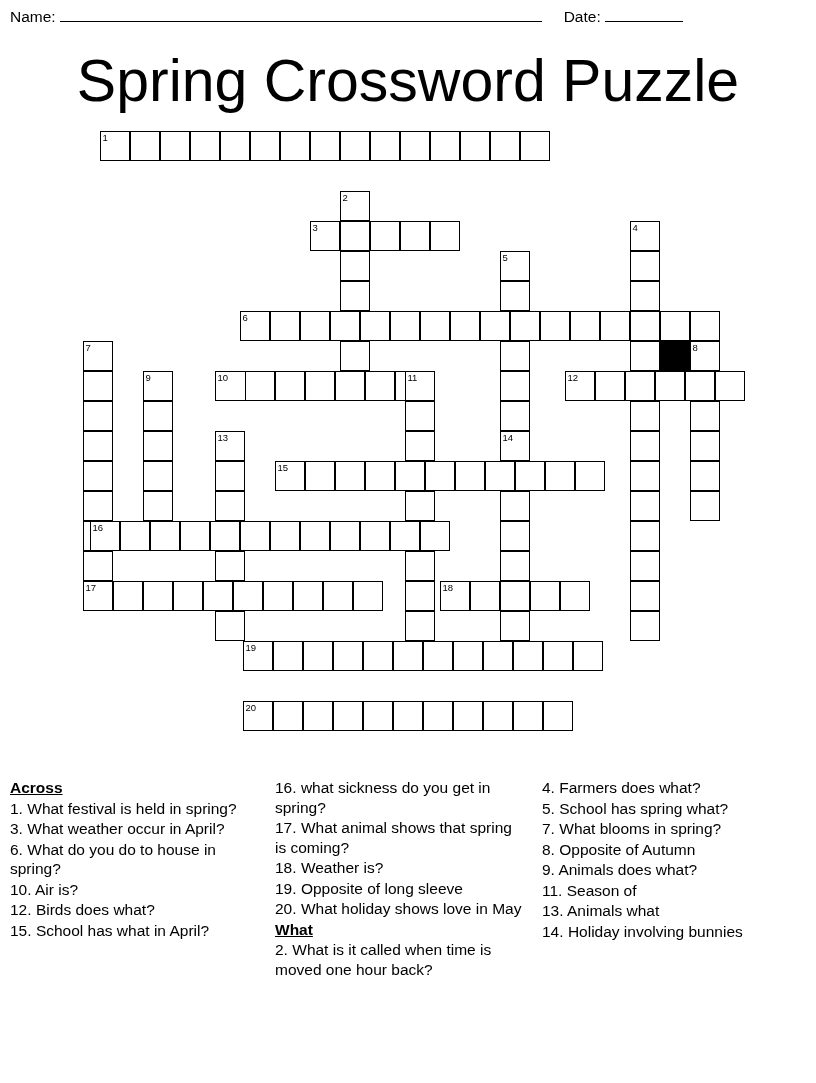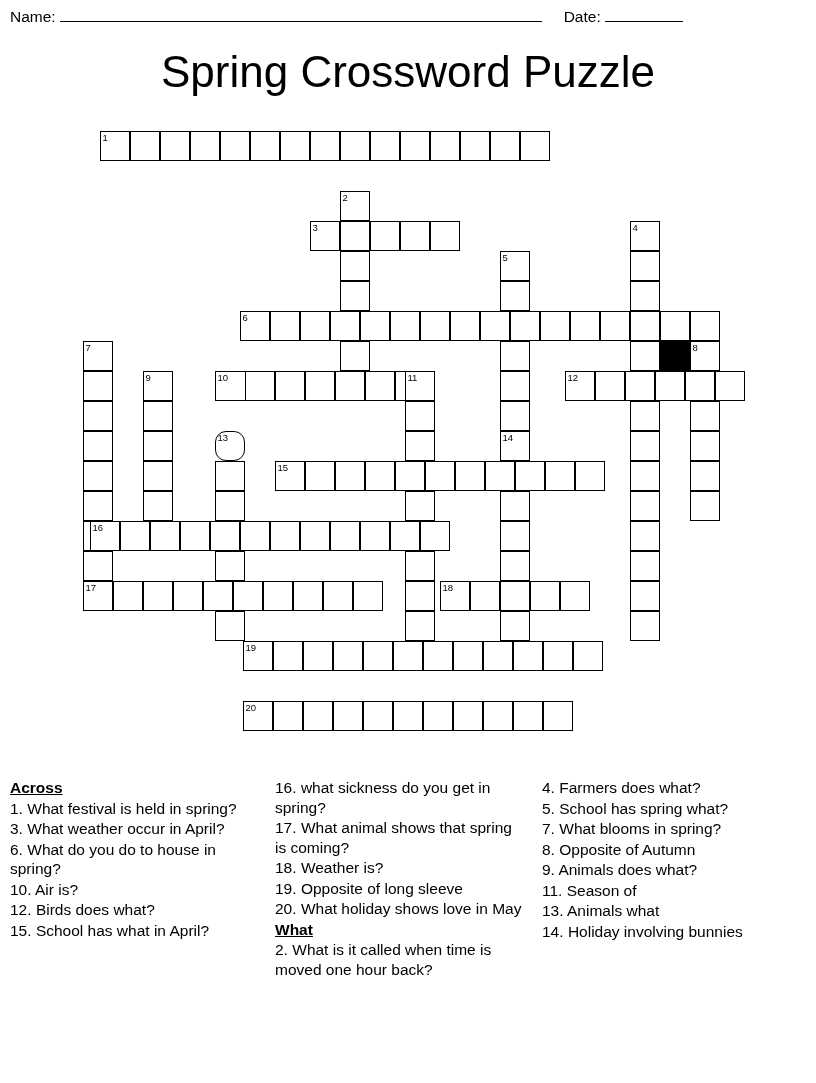--- a/index.html
+++ b/index.html
@@ -49,21 +49,21 @@
     margin: 0 0 3px 4px;
     height: 13px;
   }
   
   .title {
     position: absolute;
     top: 47px;
     left: 0;
     width: 816px;
     text-align: center;
-    font-size: 44px;
+    font-size: 59px;
     font-weight: 400;
     letter-spacing: 0px;
     font-family: "Liberation Sans", sans-serif;
   }
   
   #grid {
     position: absolute;
     left: 0;
     top: 0;
     width: 816px;
@@ -250,21 +250,21 @@
       <div class="cell" style="left: 405px; top: 581px;"></div>
       <div class="cell" style="left: 405px; top: 611px;"></div>
       <div class="cell" style="left: 565px; top: 371px;">
         <span class="num">12</span>
       </div>
       <div class="cell" style="left: 595px; top: 371px;"></div>
       <div class="cell" style="left: 625px; top: 371px;"></div>
       <div class="cell" style="left: 655px; top: 371px;"></div>
       <div class="cell" style="left: 685px; top: 371px;"></div>
       <div class="cell" style="left: 715px; top: 371px;"></div>
-      <div class="cell" style="left: 215px; top: 431px; border-radius: 11px;">
+      <div class="cell" style="left: 215px; top: 431px;">
         <span class="num">13</span>
       </div>
       <div class="cell" style="left: 215px; top: 461px;"></div>
       <div class="cell" style="left: 215px; top: 491px;"></div>
       <div class="cell" style="left: 215px; top: 521px;"></div>
       <div class="cell" style="left: 215px; top: 551px;"></div>
       <div class="cell" style="left: 215px; top: 581px;"></div>
       <div class="cell" style="left: 215px; top: 611px;"></div>
       <div class="cell" style="left: 500px; top: 431px;">
         <span class="num">14</span>

